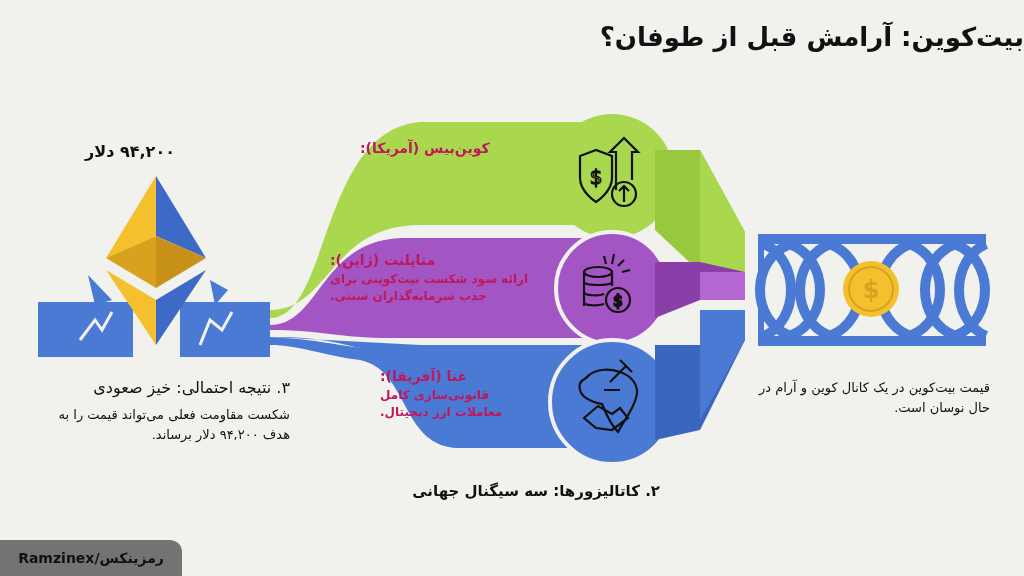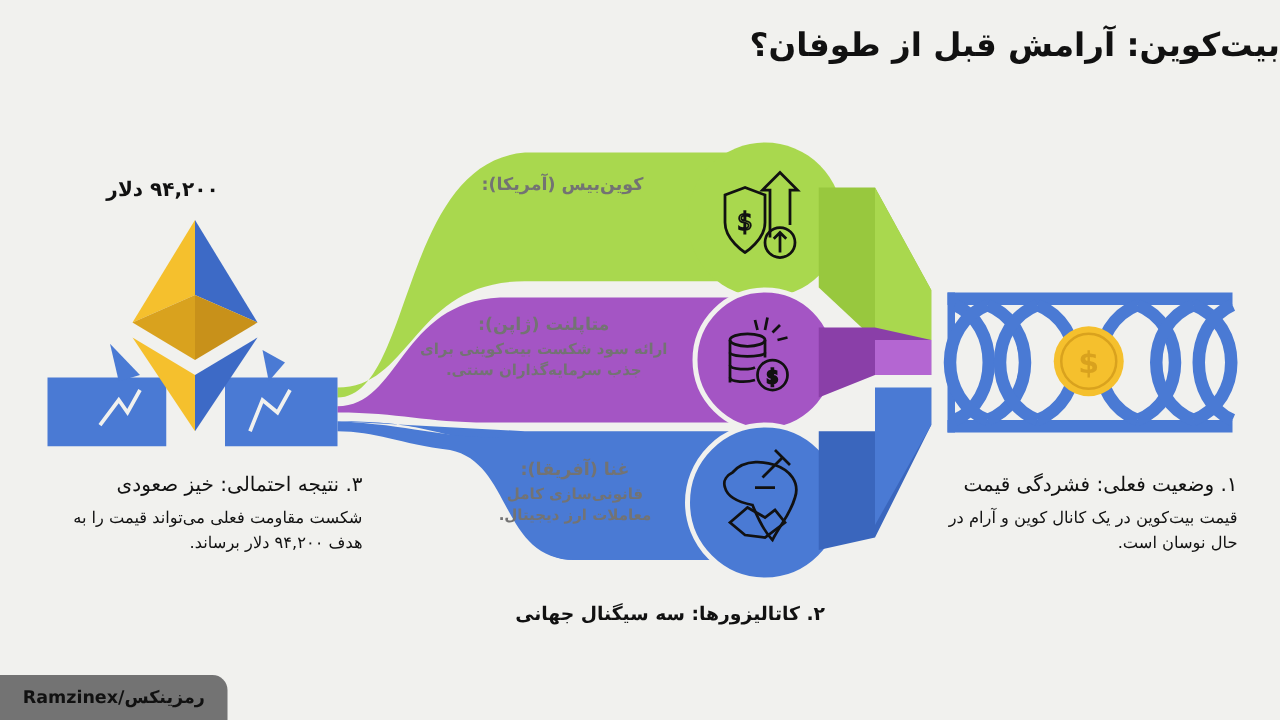--- a/index.html
+++ b/index.html
@@ -14,21 +14,21 @@
   .title {
     top: 22px; left: 0; width: 1024px; 
     font-size: 26px; font-weight: bold; direction: rtl;
   }
   .price {
     top: 142px; left: 40px; width: 180px; text-align: center;
     font-size: 16px; font-weight: bold; direction: rtl;
   }
   svg.flow { left: 0; top: 0; }
   .card-text {
-    direction: rtl; text-align: center; color: #737373;
+    direction: rtl; text-align: left; color: #be185d;
   }
   .card-text .h { font-size: 14px; font-weight: bold; margin-bottom: 3px; }
   .card-text .b { font-size: 12px; font-weight: bold; line-height: 1.45; }
   .card1 { top: 140px; left: 360px; width: 180px; }
   .card2 { top: 252px; left: 330px; width: 210px; }
   .card3 { top: 368px; left: 380px; width: 160px; }
 
   .sec { direction: rtl; text-align: right; }
   .sec .h { font-size: 16px; font-weight: normal; margin-bottom: 8px; }
   .sec .b { font-size: 13px; line-height: 1.55; }
@@ -142,21 +142,20 @@
 <div class="abs card-text card2">
   <div class="h">متاپلنت (ژاپن):</div>
   <div class="b">ارائه سود شکست بیت‌کوینی برای جذب سرمایه‌گذاران سنتی.</div>
 </div>
 <div class="abs card-text card3">
   <div class="h">غنا (آفریقا):</div>
   <div class="b">قانونی‌سازی کامل معاملات ارز دیجیتال.</div>
 </div>
 
 <div class="abs sec sec1">
-  <div class="h">۱. وضعیت فعلی: فشردگی قیمت</div>
   <div class="b">قیمت بیت‌کوین در یک کانال کوین و آرام در حال نوسان است.</div>
 </div>
 <div class="abs sec sec3">
   <div class="h">۳. نتیجه احتمالی: خیز صعودی</div>
   <div class="b">شکست مقاومت فعلی می‌تواند قیمت را به هدف ۹۴,۲۰۰ دلار برساند.</div>
 </div>
 <div class="abs sec2">۲. کاتالیزورها: سه سیگنال جهانی</div>
 
 <div class="abs brand">Ramzinex/رمزینکس</div>
 

